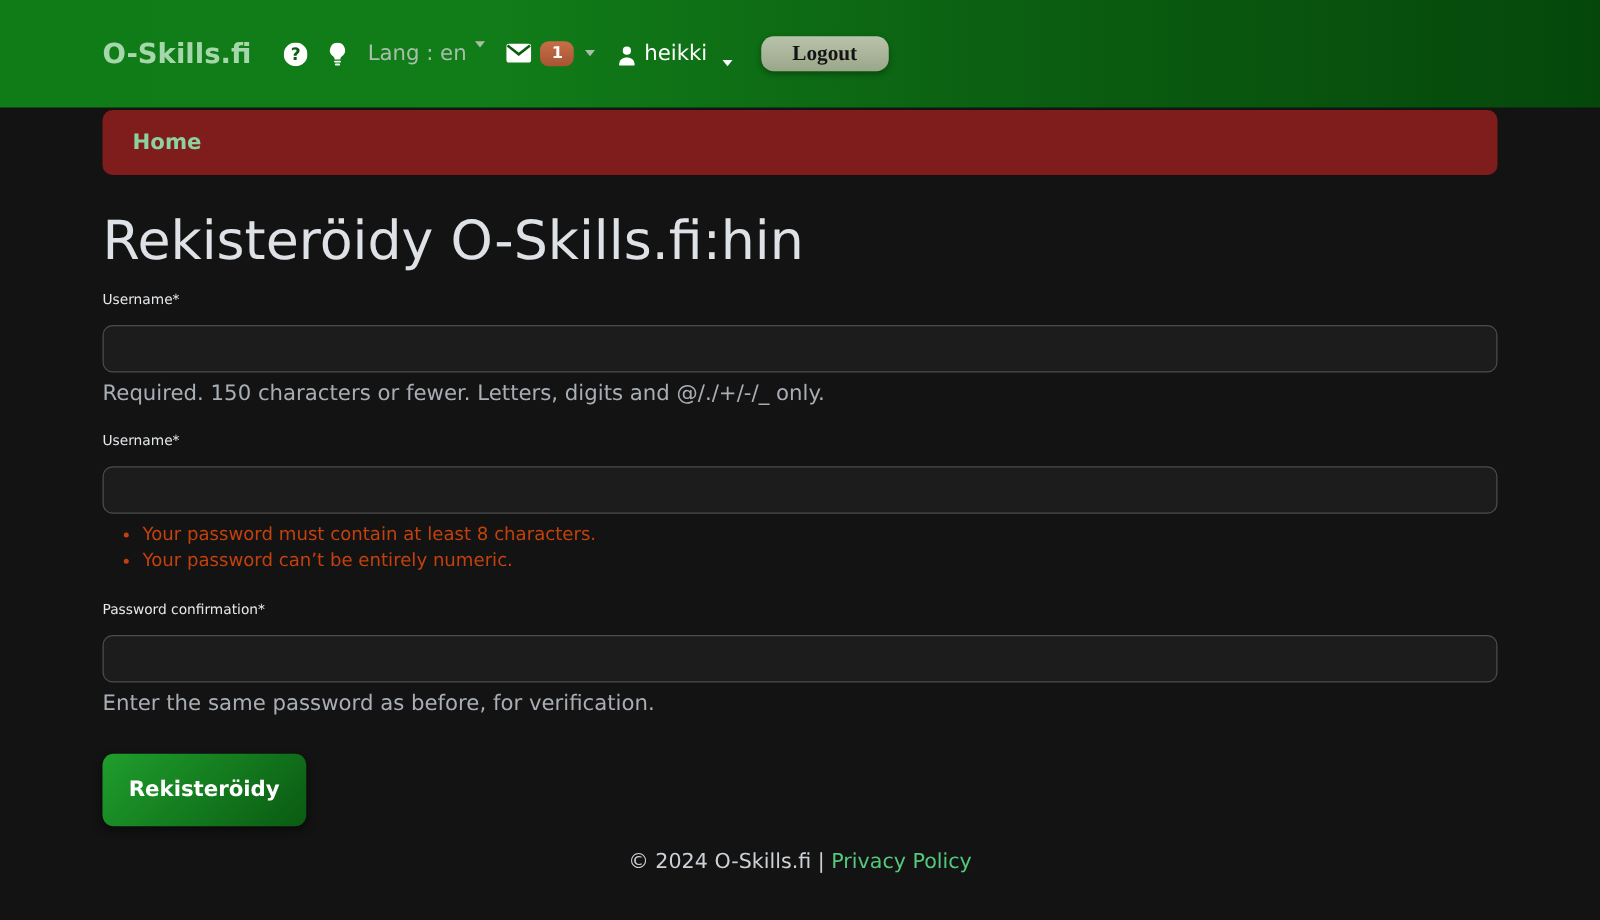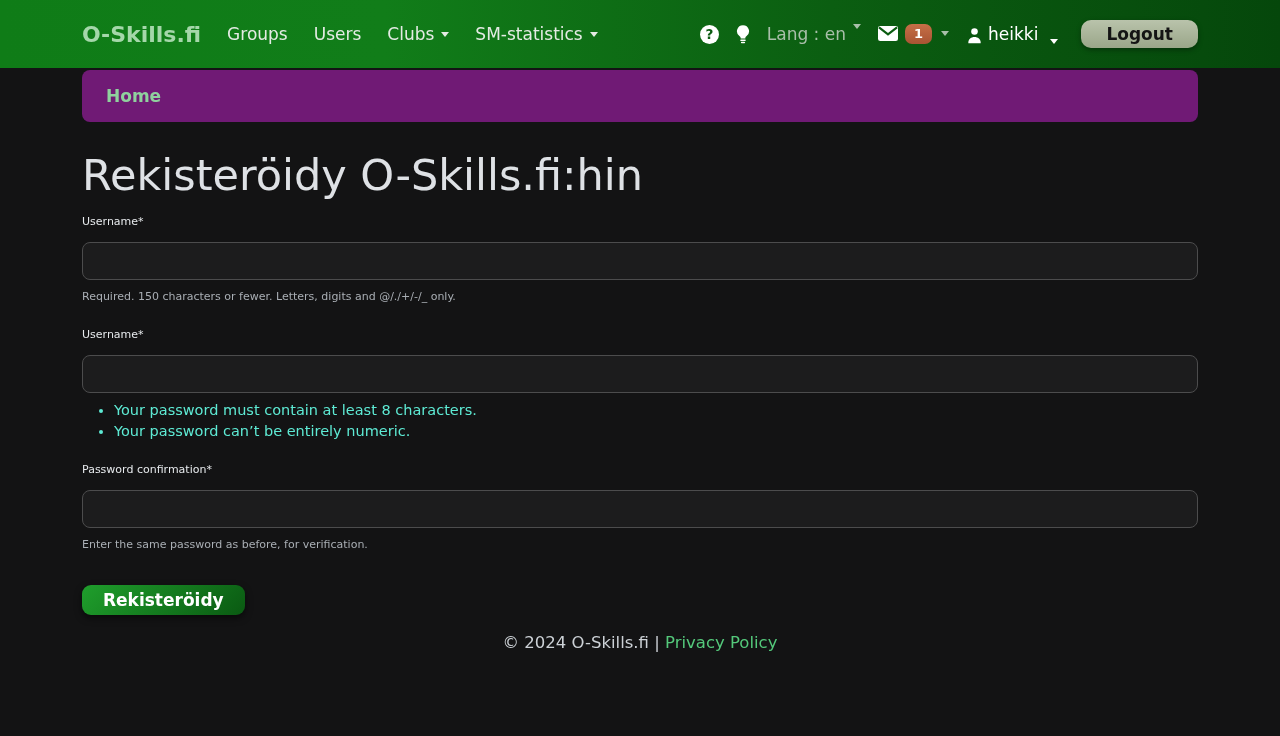--- a/index.html
+++ b/index.html
@@ -7,21 +7,21 @@
   body {
     background: #131314;
     font-family: "DejaVu Sans", "Liberation Sans", sans-serif;
     color: #dee2e6;
     overflow: hidden;
   }
   .container { max-width: 1140px; margin: 0 auto; padding: 0 12px; }
 
   
   .navbar {
-    height: 68px;
+    height: 86px;
     background: linear-gradient(to right, #0f7c17 0%, #117d19 30%, #0b5e11 65%, #05470b 100%);
   }
   .nav-inner { display: flex; align-items: center; height: 100%; }
   .brand {
     color: #a5d7aa; font-weight: bold; font-size: 22px;
     text-decoration: none; margin-right: 26px; cursor: pointer;
   }
   .nav-links { display: flex; align-items: center; gap: 26px; margin-right: auto; }
   .nav-links a {
     color: #e4ebe4; text-decoration: none; font-size: 17px; cursor: pointer;
@@ -45,26 +45,27 @@
     border-radius: 7px; padding: 3px 9px; line-height: 1.1;
   }
   .user-dd { display: inline-flex; align-items: flex-end; gap: 5px; color: #fff; font-size: 17px; text-decoration: none; cursor: pointer; }
   .logout-btn {
     display: inline-block; margin-left: 6px;
     background: linear-gradient(180deg, #b9c3ab, #9aa689);
     color: #141414; font-weight: bold; font-size: 17px;
     padding: 4px 25px; border-radius: 10px; border: none;
     text-decoration: none; cursor: pointer;
     box-shadow: 0 2px 5px rgba(0,0,0,.35);
+    font-family: Liberation Serif, serif;
   }
 
   
   .breadcrumb-box {
     margin-top: 2px;
-    background: #701a75;
+    background: #7f1d1d;
     border-radius: 8px;
     padding: 16px 24px;
   }
   .breadcrumb-box a {
     color: #8fd19e; font-weight: bold; font-size: 17px;
     text-decoration: none; cursor: pointer;
   }
 
   
   h1 { font-size: 43px; font-weight: 400; color: #dee1e5; margin: 28px 0 10px; }
@@ -72,60 +73,44 @@
   label { display: block; font-size: 11px; color: #e6e9ec; line-height: 24px; margin-bottom: 8px; }
   input.text-input {
     width: 100%; height: 38px;
     background: #1c1c1d;
     border: 1px solid #4c4c4d;
     border-radius: 8px;
     color: #dee2e6; font-size: 16px; padding: 0 12px;
     font-family: "DejaVu Sans", "Liberation Sans", sans-serif;
     outline: none;
   }
-  .helptext { color: #a9aeb4; font-size: 11px; line-height: 20px; margin-top: 7px; }
-  ul.rules { margin: 7px 0 0 0; padding-left: 32px; color: #5eead4; font-size: 14.5px; }
+  .helptext { color: #a9aeb4; font-size: 17px; line-height: 20px; margin-top: 7px; }
+  ul.rules { margin: 7px 0 0 0; padding-left: 32px; color: #c2410c; font-size: 14.5px; }
   ul.rules li { line-height: 21px; }
   .submit-btn {
     margin-top: 14px;
     background: linear-gradient(135deg, #1f9e2c, #0a5a12);
     color: #fff; font-weight: bold; font-size: 17px;
     font-family: "DejaVu Sans", "Liberation Sans", sans-serif;
     border: none; border-radius: 9px;
-    padding: 5px 21px; cursor: pointer;
+    padding: 19px 21px; cursor: pointer;
     box-shadow: 0 3px 7px rgba(0,0,0,.55);
   }
 
   
   footer { text-align: center; margin-top: 18px; font-size: 16.5px; color: #ccd1d6; }
   footer a { color: #54c97b; text-decoration: none; cursor: pointer; }
 </style>
 </head>
 <body>
 
 <header class="navbar">
   <div class="container nav-inner">
     <a class="brand">O-Skills.fi</a>
 
-    <nav class="nav-links">
-      <a>
-          <span>Groups</span>
-        </a>
-      <a>
-          <span>Users</span>
-        </a>
-      <a>
-          <span>Clubs</span>
-          <span class="caret"></span>
-        </a>
-      <a>
-          <span>SM-statistics</span>
-          <span class="caret"></span>
-        </a>
-    </nav>
 
     <div class="nav-right">
       <a class="icon-link">
         <svg width="19" height="19" viewBox="0 0 16 16">
           <circle cx="8" cy="8" r="8" fill="#ffffff"></circle>
           <text x="8" y="11.8" text-anchor="middle" font-size="11.5" font-weight="bold" fill="#0b5c11">?</text>
         </svg>
       </a>
       <a class="icon-link">
         <svg width="14" height="19" viewBox="0 0 12 16" fill="#ffffff">

